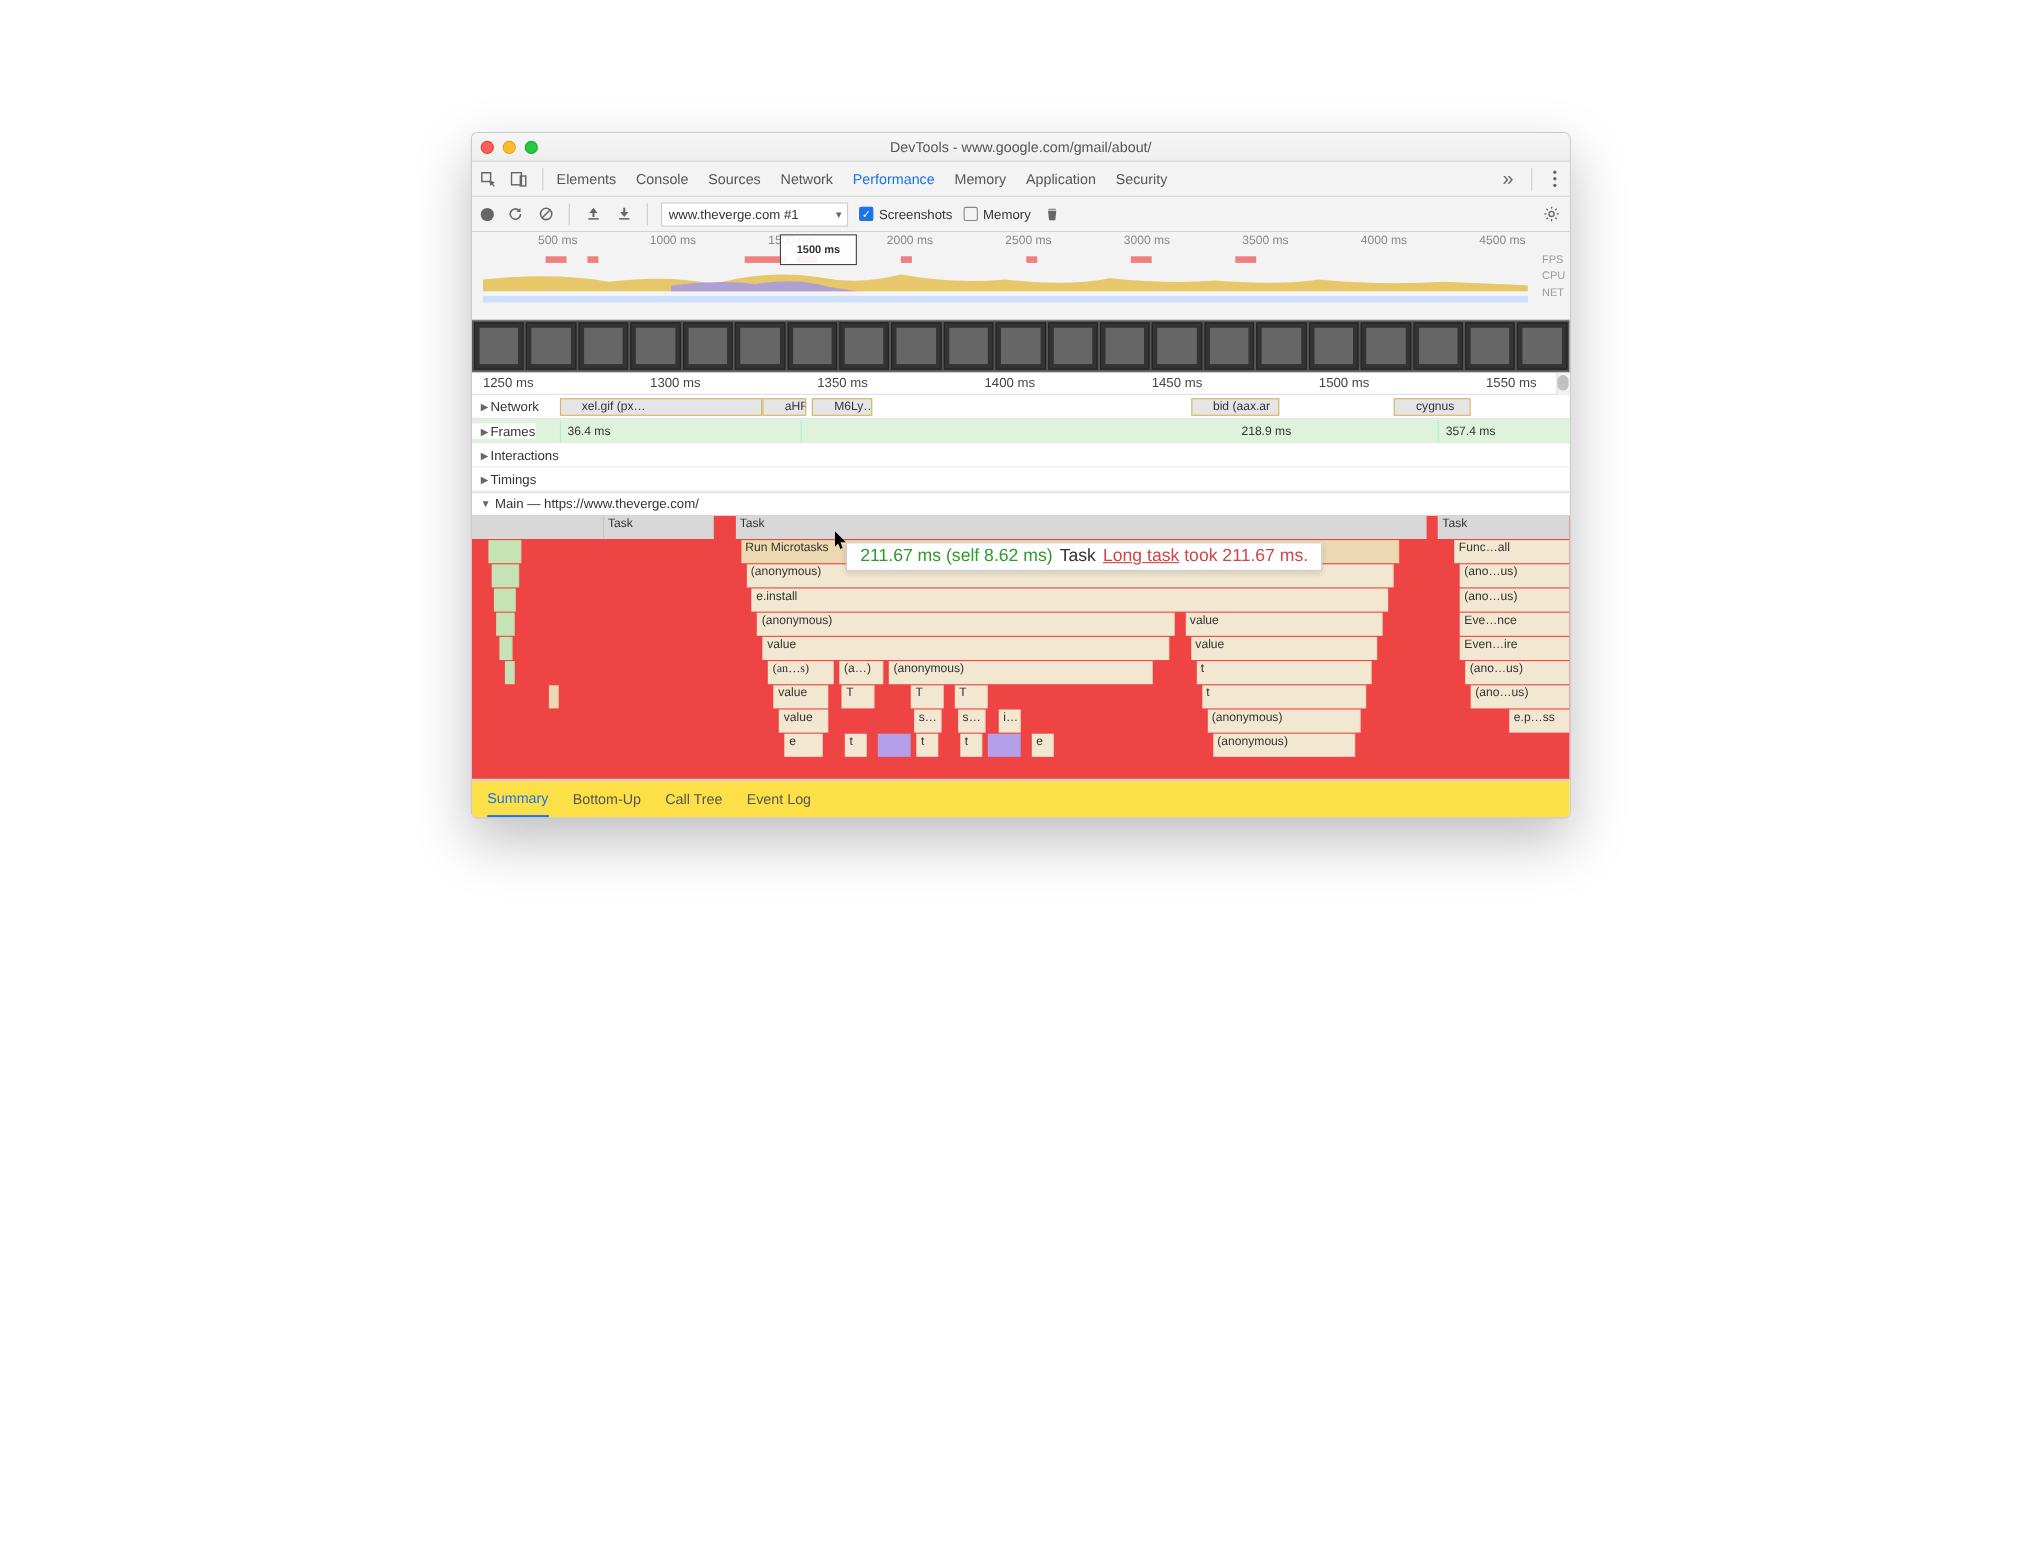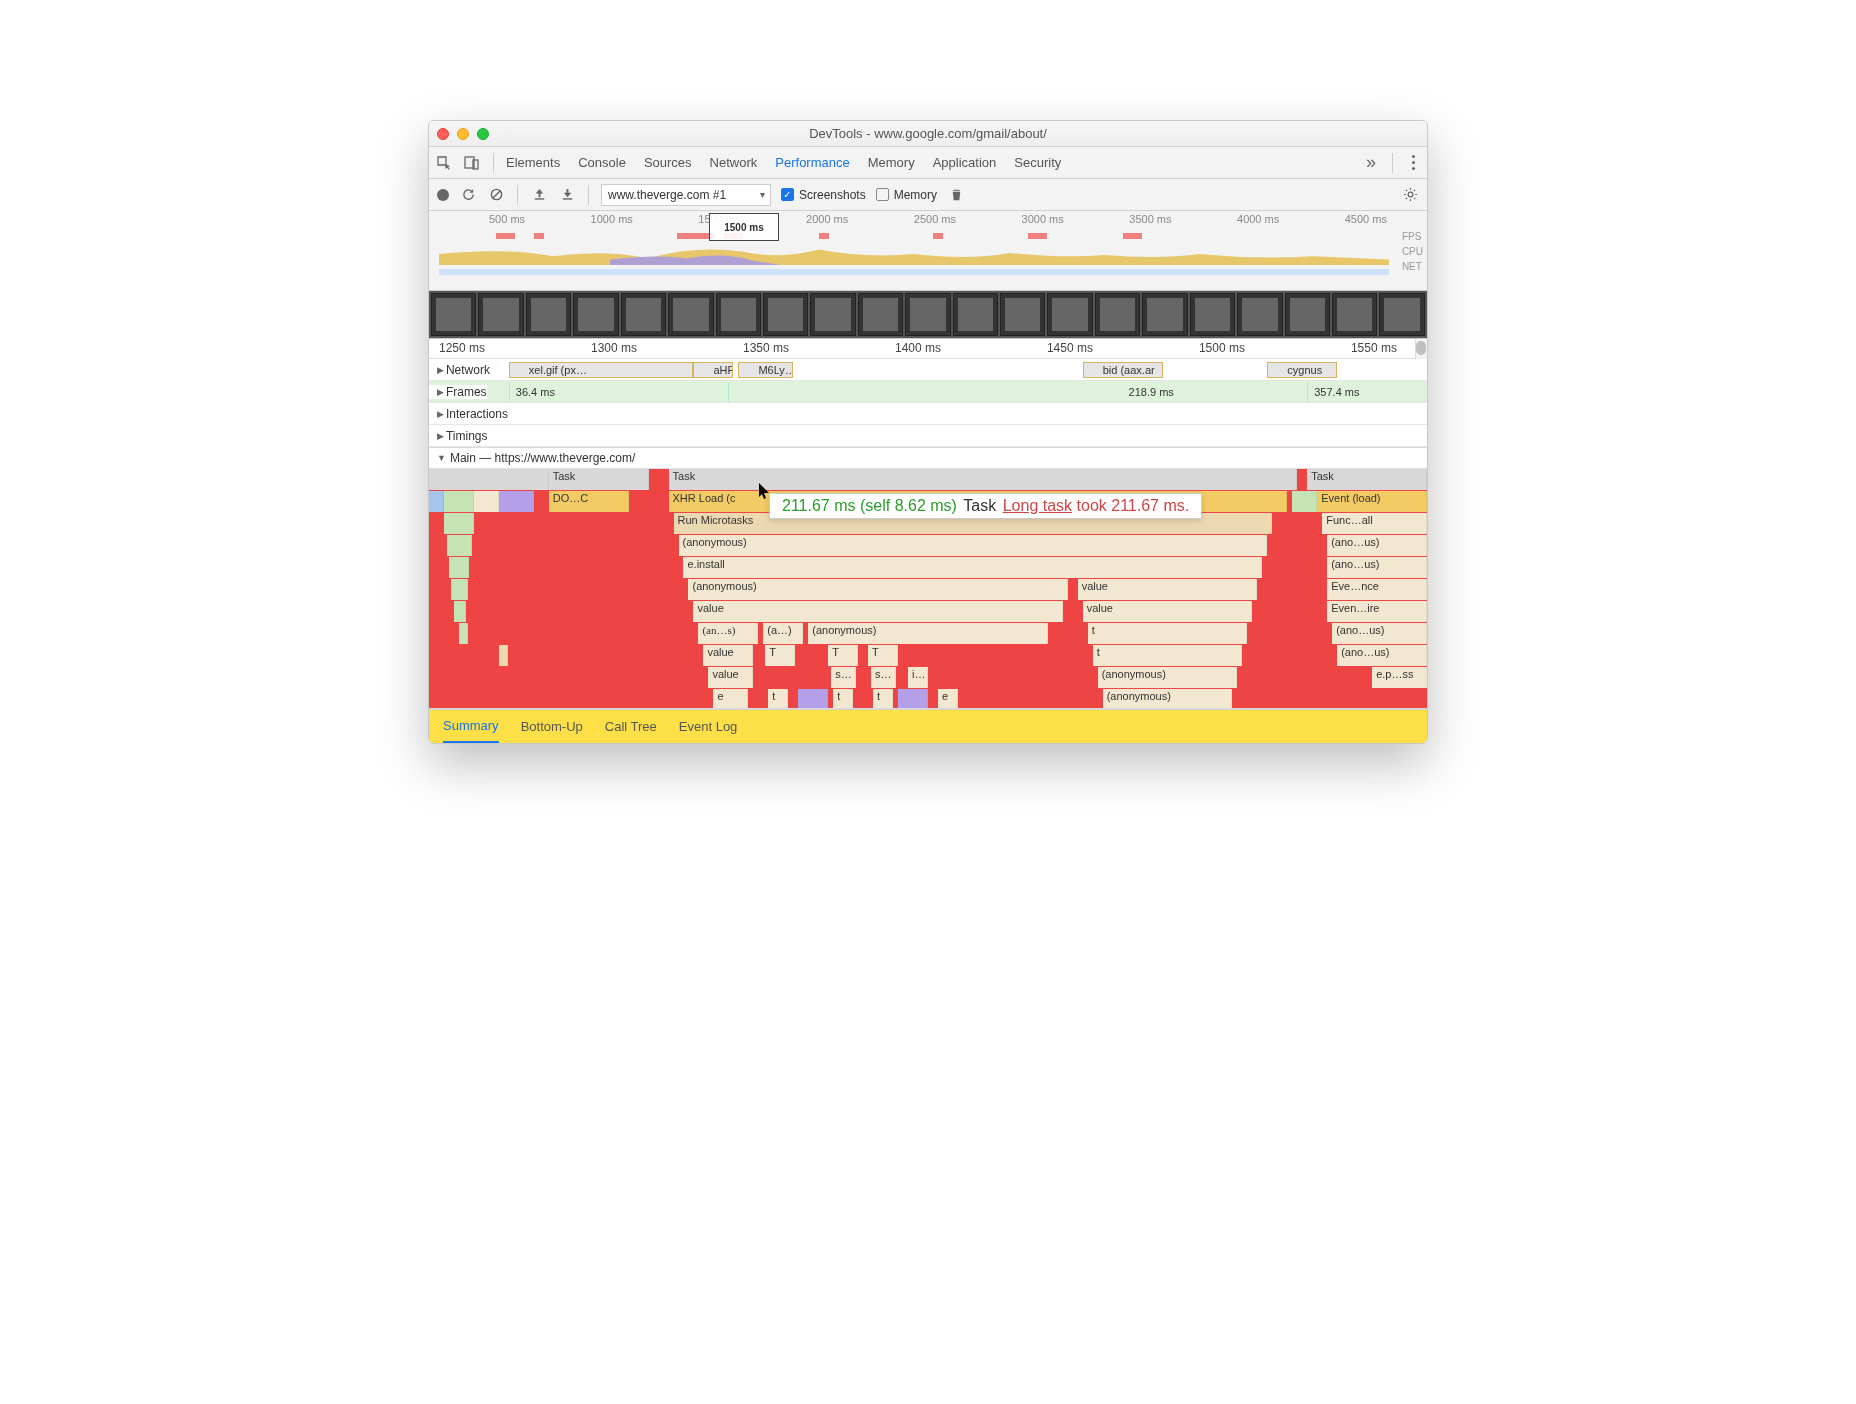--- a/index.html
+++ b/index.html
@@ -322,30 +322,20 @@
 
     <div class="flame" id="flame">
 
     <div class="flame-row">
           <div class="flame-cell c-gray" style="left: 0%; width: 12%;"></div>
           <div class="flame-cell c-gray" style="left: 12%; width: 10%;">Task</div>
           <div class="flame-cell c-gray" style="left: 24%; width: 63%;">Task</div>
           <div class="flame-cell c-gray" style="left: 88%; width: 12%;">Task</div>
         </div>
         <div class="flame-row">
-          <div class="flame-cell c-blue" style="left: 0%; width: 1.5%;"></div>
-          <div class="flame-cell c-green" style="left: 1.5%; width: 3%;"></div>
-          <div class="flame-cell c-ltan" style="left: 4.5%; width: 2.5%;"></div>
-          <div class="flame-cell c-purple" style="left: 7%; width: 3.5%;"></div>
-          <div class="flame-cell c-yellow" style="left: 12%; width: 8%;">DO…C</div>
-          <div class="flame-cell c-yellow" style="left: 24%; width: 62%;">XHR Load (c</div>
-          <div class="flame-cell c-green" style="left: 86.5%; width: 2.5%;"></div>
-          <div class="flame-cell c-yellow" style="left: 89%; width: 11%;">Event (load)</div>
-        </div>
-        <div class="flame-row">
           <div class="flame-cell c-green" style="left: 1.5%; width: 3%;"></div>
           <div class="flame-cell c-tan" style="left: 24.5%; width: 60%;">Run Microtasks</div>
           <div class="flame-cell c-ltan" style="left: 89.5%; width: 10.5%;">Func…all</div>
         </div>
         <div class="flame-row">
           <div class="flame-cell c-green" style="left: 1.8%; width: 2.5%;"></div>
           <div class="flame-cell c-ltan" style="left: 25%; width: 59%;">(anonymous)</div>
           <div class="flame-cell c-ltan" style="left: 90%; width: 10%;">(ano…us)</div>
         </div>
         <div class="flame-row">

